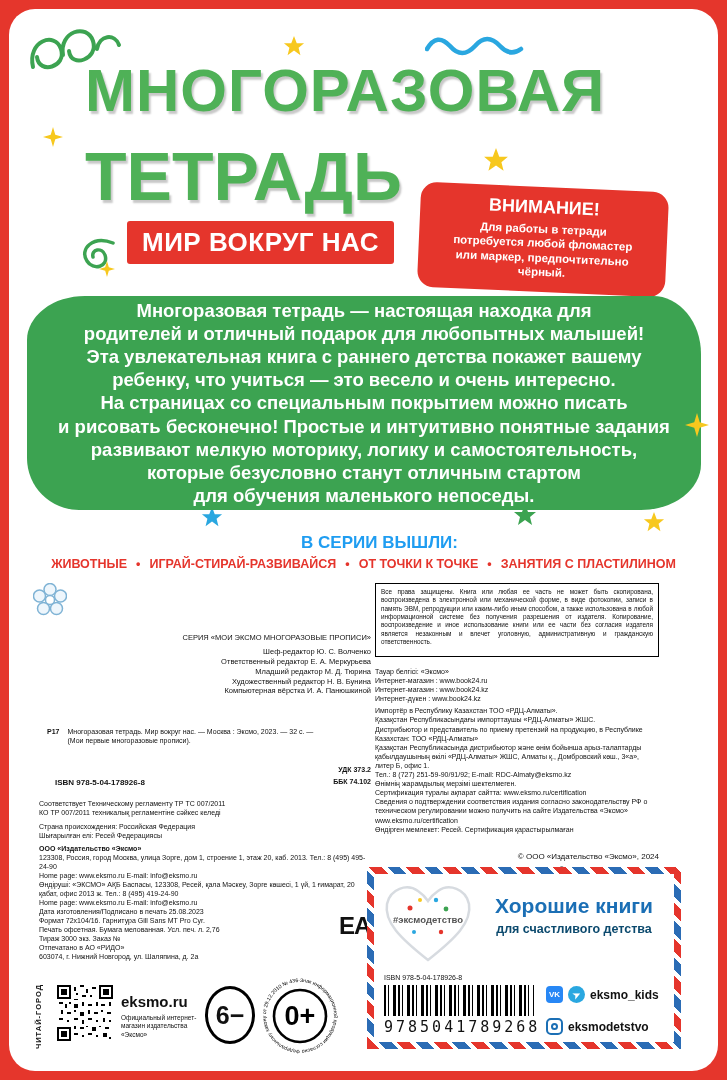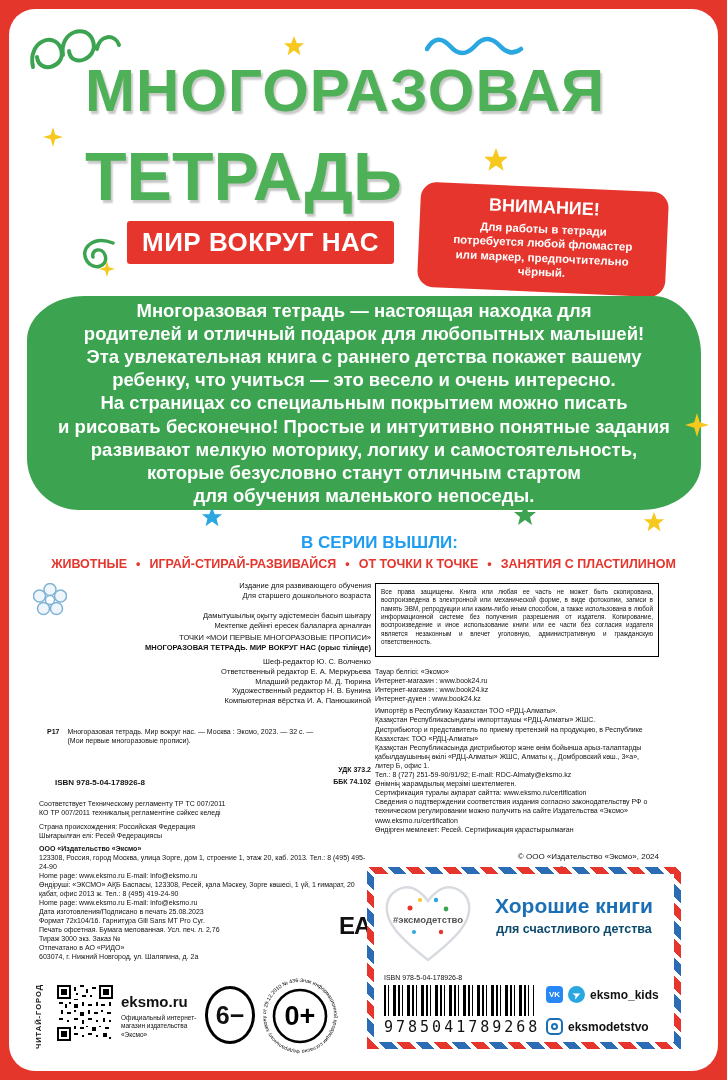--- a/index.html
+++ b/index.html
@@ -182,31 +182,25 @@
   <svg class="flower" width="34" height="34" viewBox="0 0 34 34">
     <g fill="#eef6fc" stroke="#7fb3d5" stroke-width="1.5">
       <circle cx="17" cy="6.5" r="6"></circle>
         <circle cx="27.5" cy="13" r="6"></circle>
         <circle cx="23.5" cy="25.5" r="6"></circle>
       <circle cx="10.5" cy="25.5" r="6"></circle>
         <circle cx="6.5" cy="13" r="6"></circle>
         <circle cx="17" cy="17" r="4.5" fill="#fff"></circle>
     </g>
   </svg>
-  <div class="edition pre">Издание для развивающего обучения
-Для старшего дошкольного возраста
-
-Дамытушылық оқыту әдістемесін басып шығару
-Мектепке дейінгі ересек балаларға арналған</div>
 
   <div class="rights">Все права защищены. Книга или любая ее часть не может быть скопирована, воспроизведена в электронной или механической форме, в виде фотокопии, записи в память ЭВМ, репродукции или каким-либо иным способом, а также использована в любой информационной системе без получения разрешения от издателя. Копирование, воспроизведение и иное использование книги или ее части без согласия издателя является незаконным и влечет уголовную, административную и гражданскую ответственность.</div>
 
   <div class="series-info">
-    <div>ТОЧКИ «МОИ ПЕРВЫЕ МНОГОРАЗОВЫЕ ПРОПИСИ»</div>
-    <div class="bold">МНОГОРАЗОВАЯ ТЕТРАДЬ. МИР ВОКРУГ НАС (орыс тілінде)</div>
+    <div>СЕРИЯ «МОИ ЭКСМО МНОГОРАЗОВЫЕ ПРОПИСИ»</div>
     <div class="pre mt4">Шеф-редактор Ю. С. Волченко
 Ответственный редактор Е. А. Меркурьева
 Младший редактор М. Д. Тюрина
 Художественный редактор Н. В. Бунина
 Компьютерная вёрстка И. А. Панюшкиной</div>
   </div>
 
   <div class="rstack colo">
     <div>Тауар белгісі: «Эксмо»</div>
     <div class="pre">Интернет-магазин : www.book24.ru

